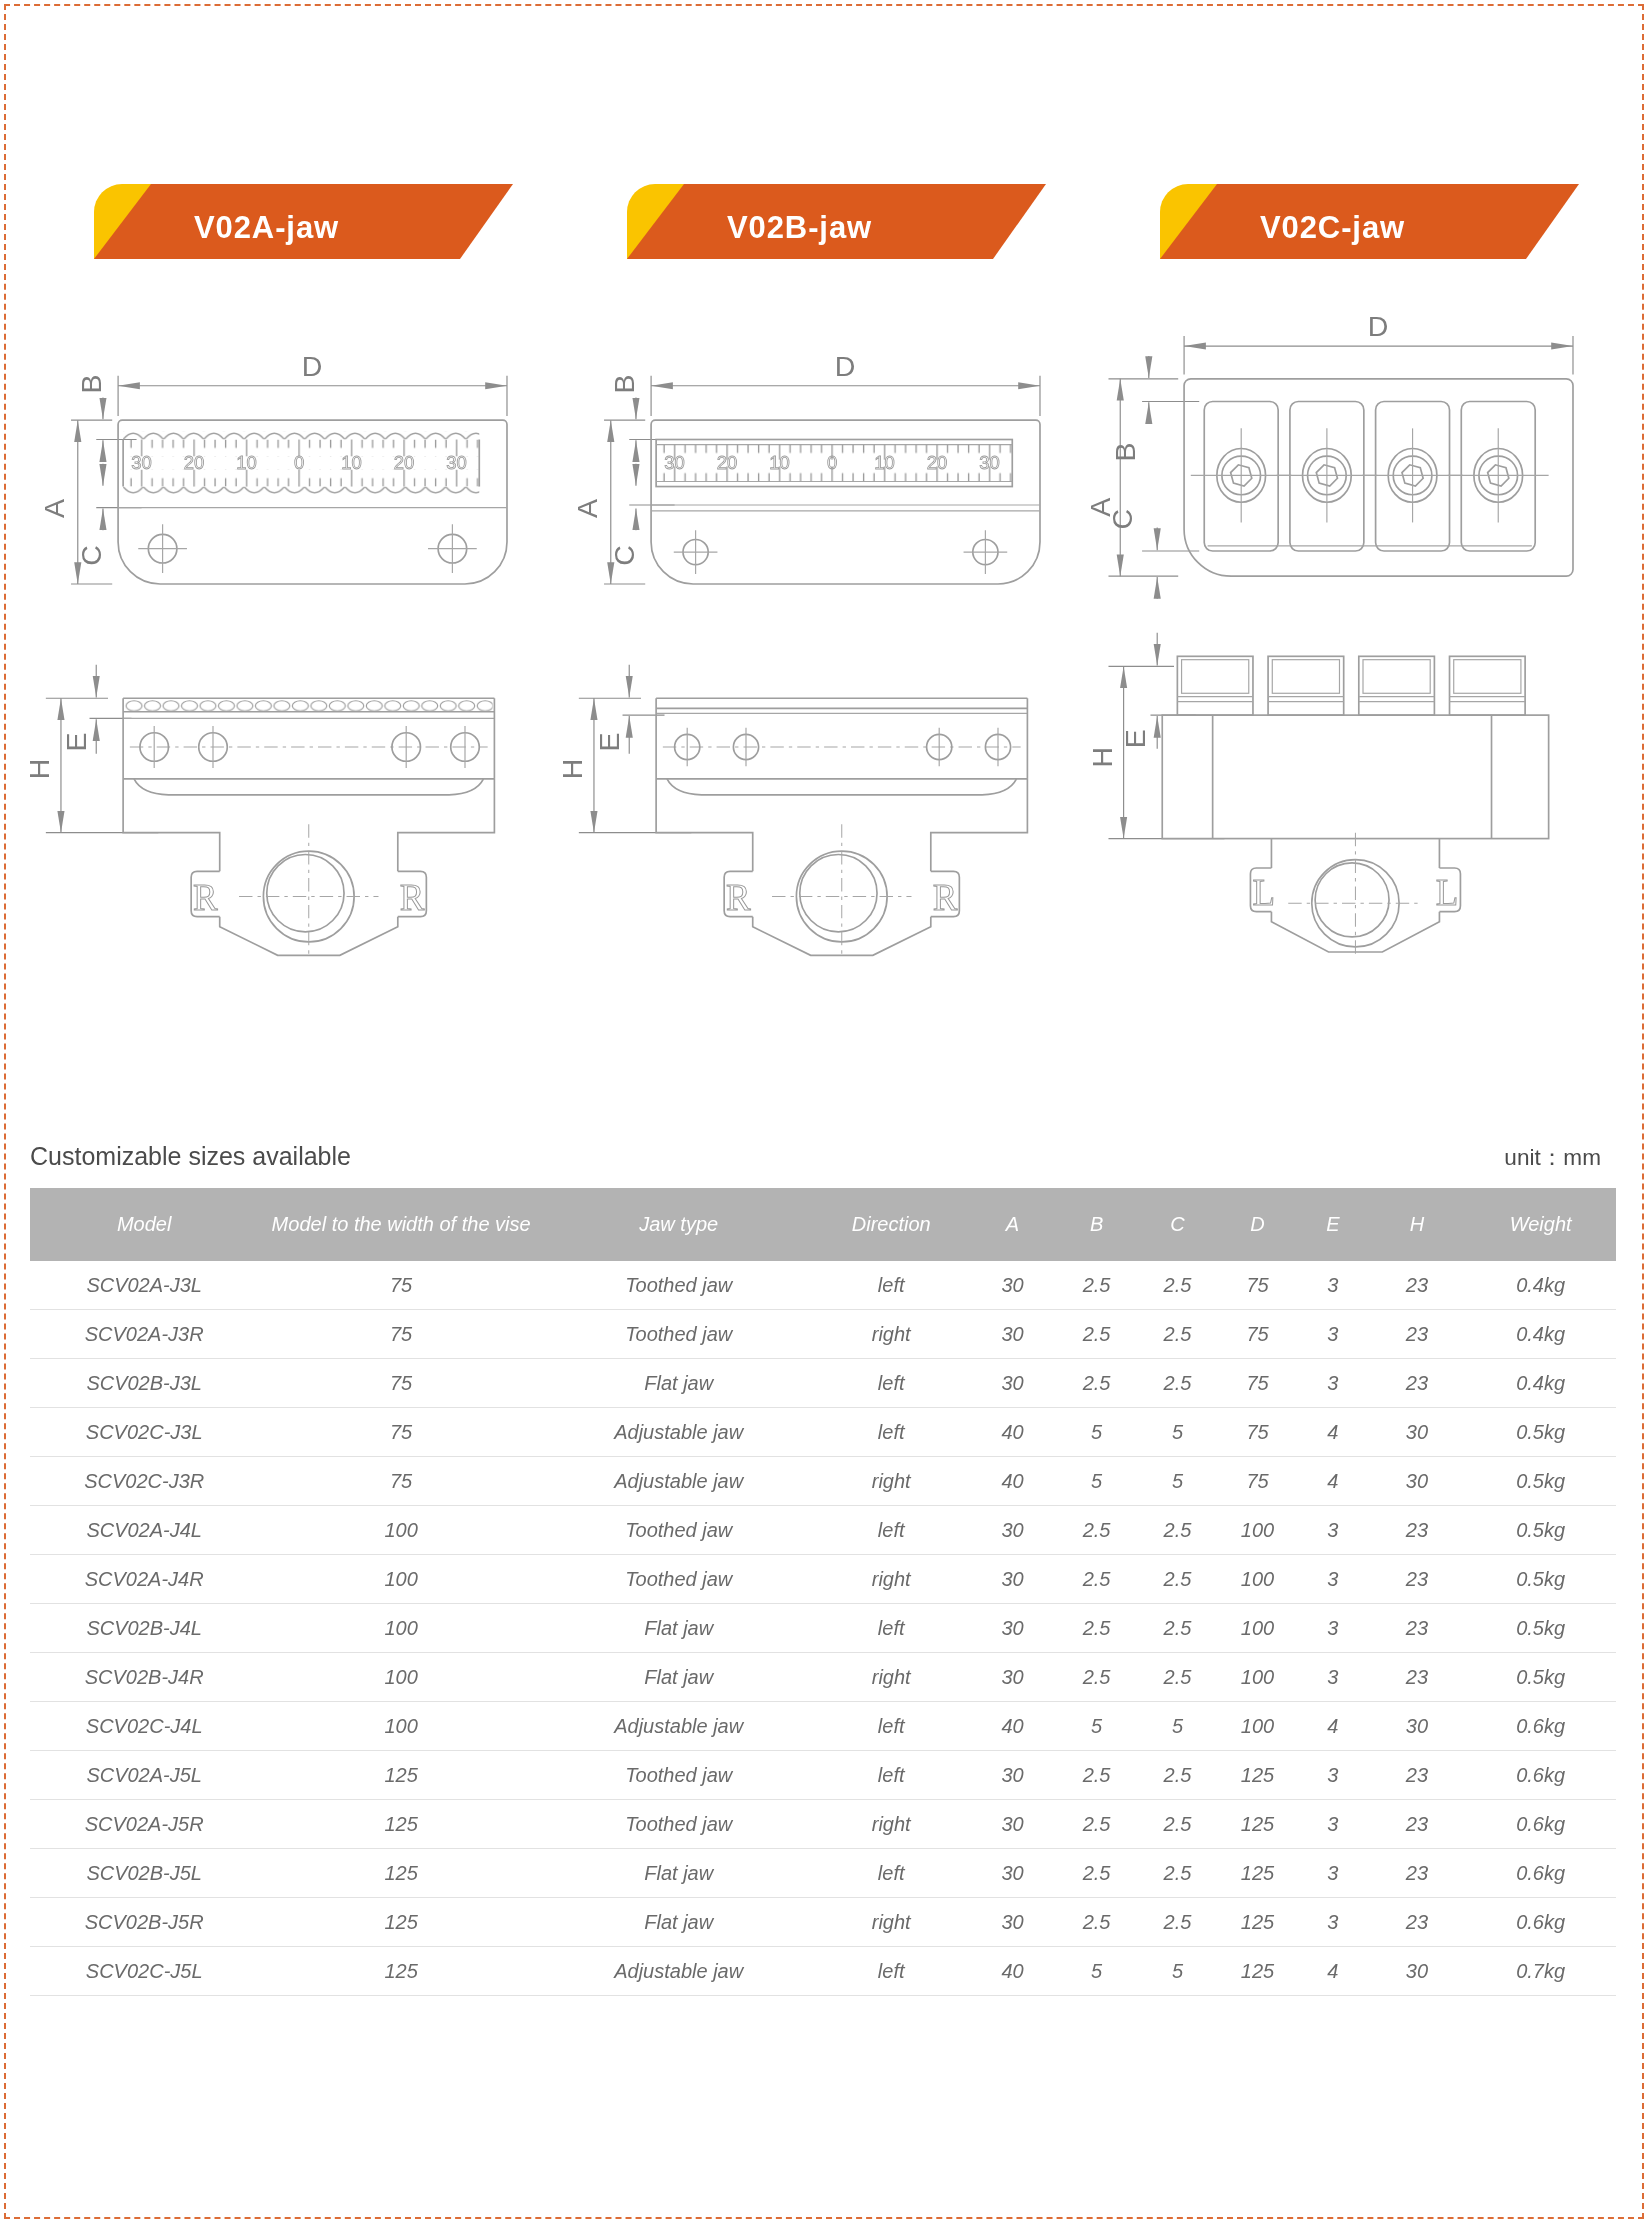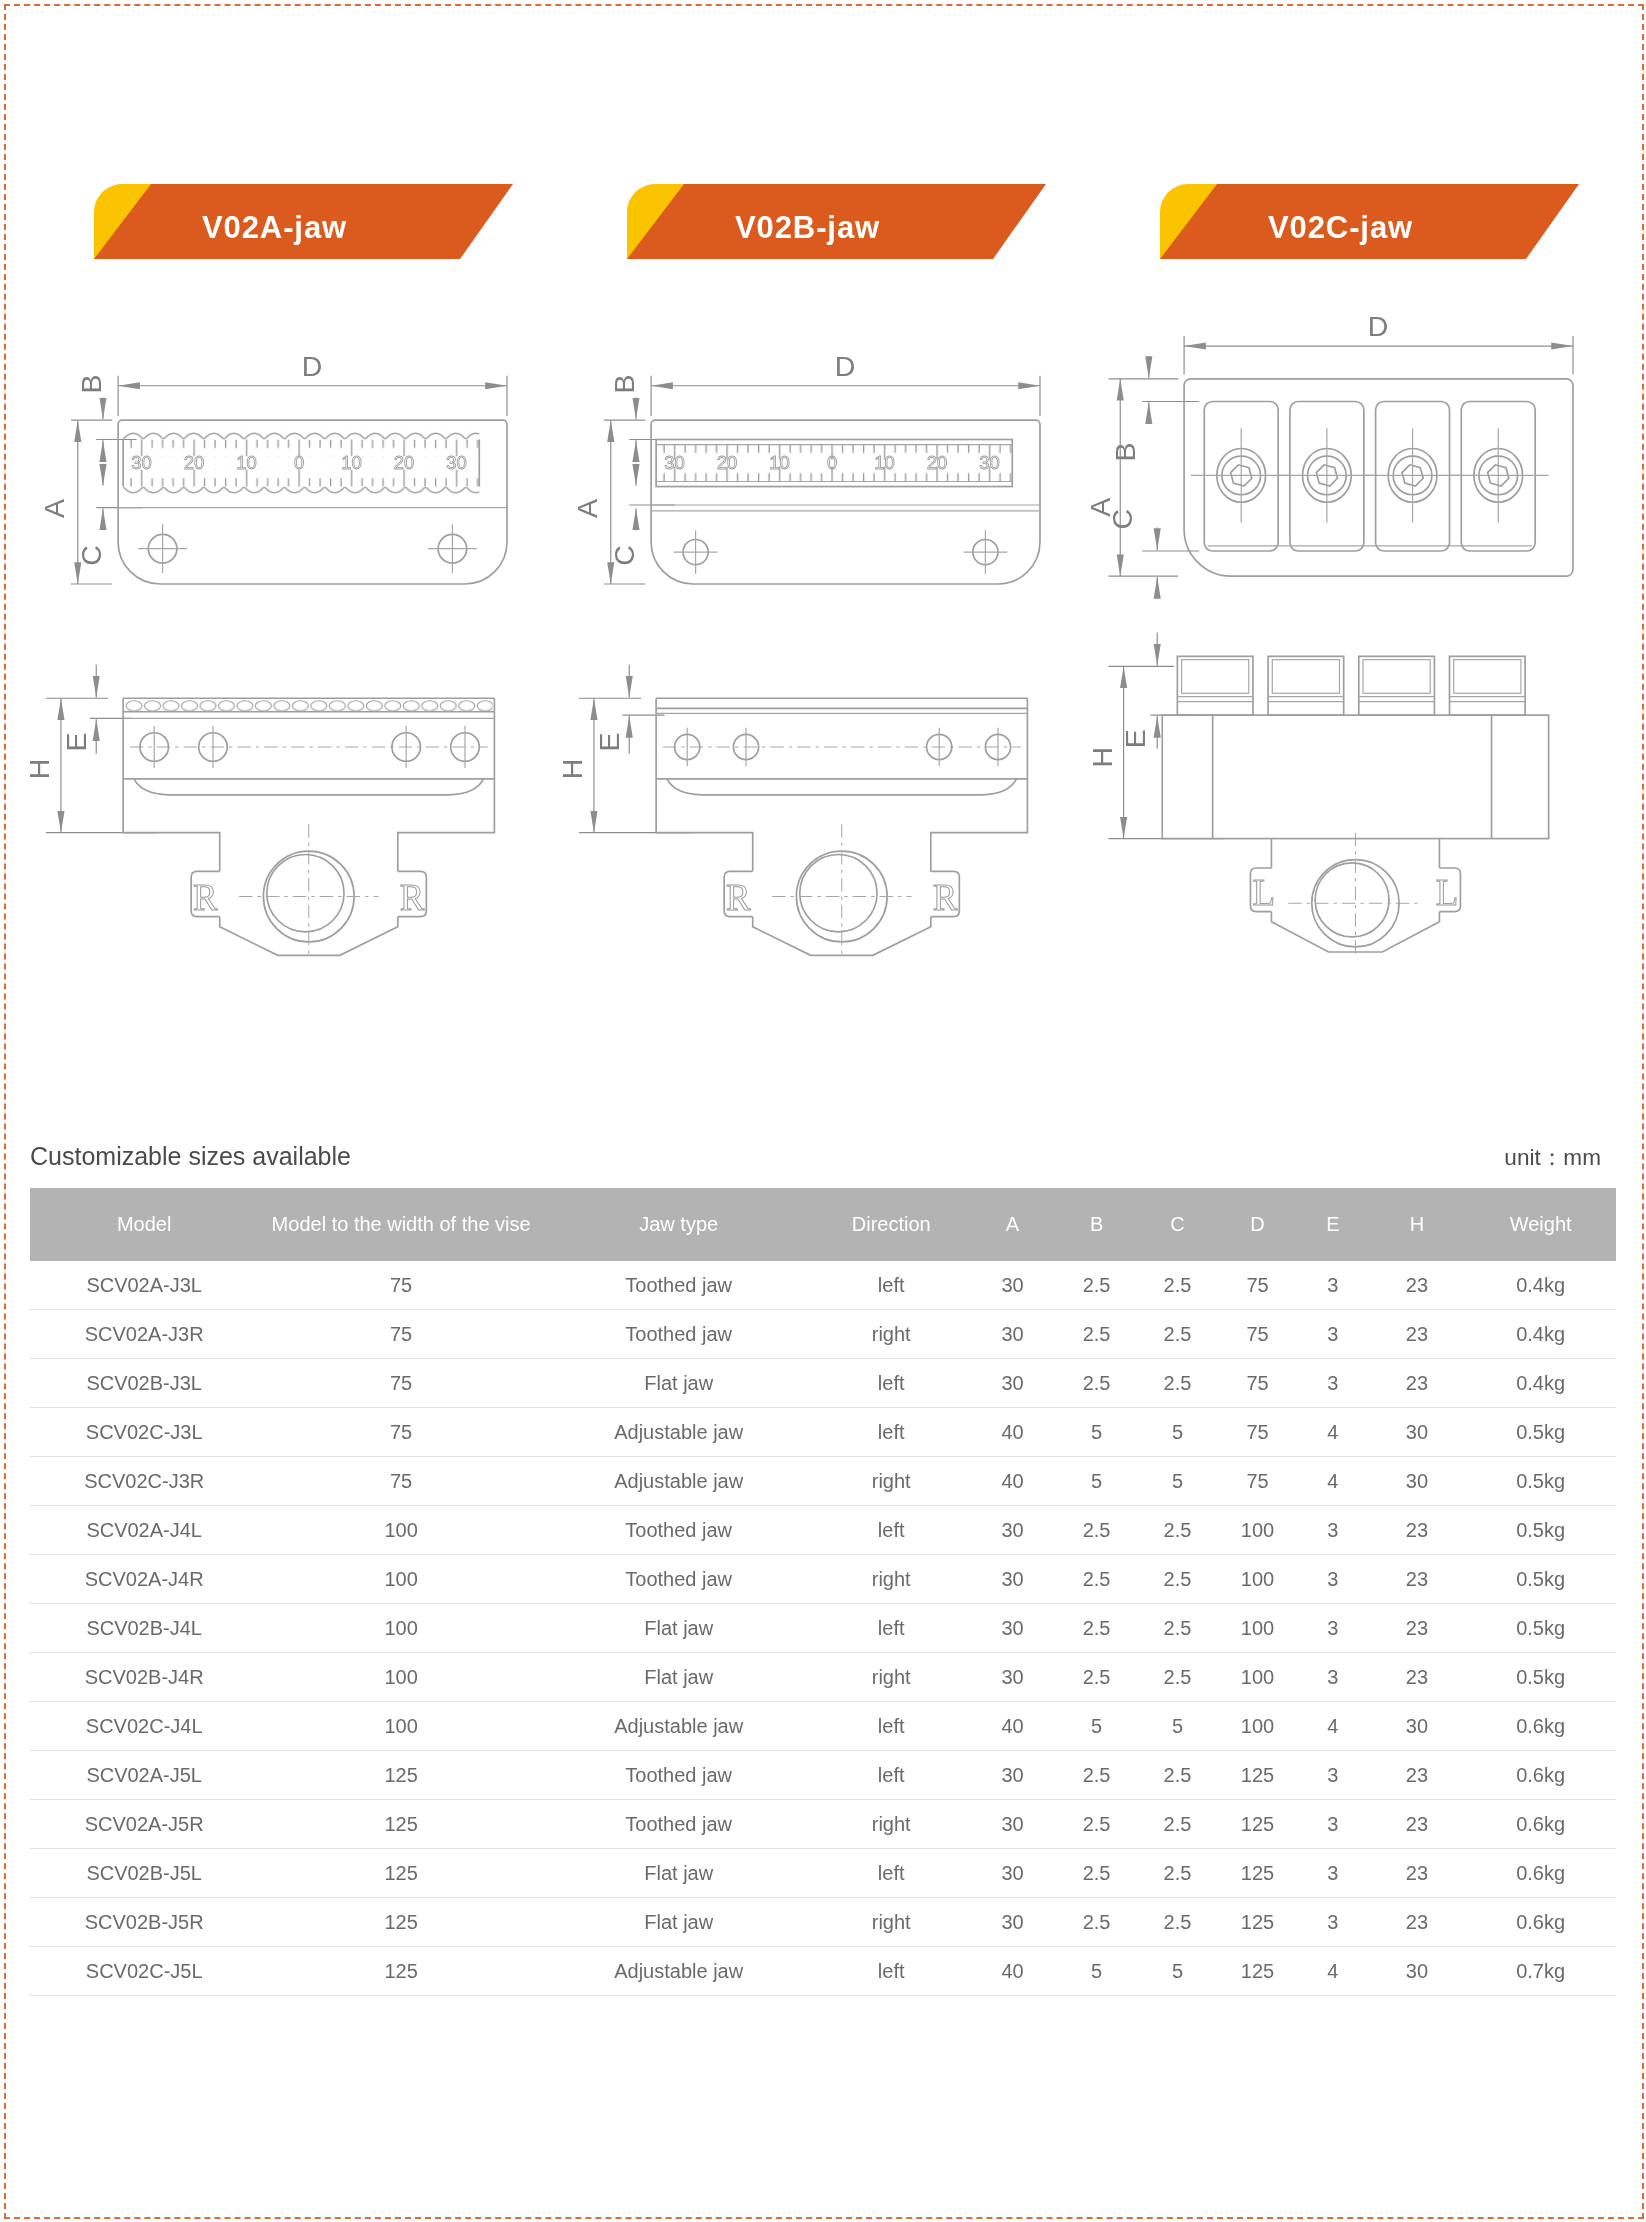--- a/index.html
+++ b/index.html
@@ -19,41 +19,41 @@
   .banner .yellow{
     position:absolute;left:0;top:0;width:96px;height:75px;
     border-top-left-radius:28px;background:var(--yellow);
   }
   .banner .orange{
     position:absolute;left:0;top:0;width:419px;height:75px;
     background:var(--orange);
     clip-path:polygon(57px 0,419px 0,366px 75px,0 75px);
   }
   .banner .label{
-    position:absolute;left:108px;top:0;height:88px;display:flex;align-items:center;
+    position:absolute;left:100px;top:0;height:88px;display:flex;align-items:center;
     color:#fff;font-size:31px;font-weight:bold;letter-spacing:0.9px;
   }
   svg{display:block;}
   svg text{font-family:"Liberation Sans", sans-serif;}
   .dimtxt{font-size:34px;fill:#7d7d7d;}
   .rultxt{font-size:22px;fill:none;stroke:#9a9a9a;stroke-width:1;}
   .lettertxt{font-family:"Liberation Serif", serif;font-size:44px;fill:none;stroke:#9a9a9a;stroke-width:1.2;}
   .body-ln{stroke:#9e9e9e;stroke-width:2;fill:none;}
   .thin-ln{stroke:#a6a6a6;stroke-width:1.4;fill:none;}
   .dim-ln{stroke:#8d8d8d;stroke-width:1.4;fill:none;}
   .cl{stroke:#a6a6a6;stroke-width:1.2;fill:none;stroke-dasharray:16 6 4 6;}
   
   .tbl-head-row{position:relative;margin:179px 30px 14px 30px;height:35px;}
   .tbl-title{
     position:absolute;left:0;right:0;
     font-size:25px;color:#4b4b4b;line-height:35px;
   }
   .tbl-unit{position:absolute;right:16px;font-size:22.6px;color:#4b4b4b;line-height:37px;}
   table.spec{
-    margin:0 30px;width:1586px;border-collapse:collapse;table-layout:fixed;
+    margin:0 30px;width:1586px;border-collapse:collapse;table-layout:fixed;font-style:italic;
   }
   table.spec thead th{
     background:#b3b3b3;color:#ffffff;font-weight:normal;font-size:20px;
     height:73px;text-align:center;padding:0;
   }
   table.spec tbody td{
     font-size:20px;color:#6a6a6a;text-align:center;height:48px;padding:0;
     border-bottom:1.7px solid #e2e2e2;
   }
 </style>

